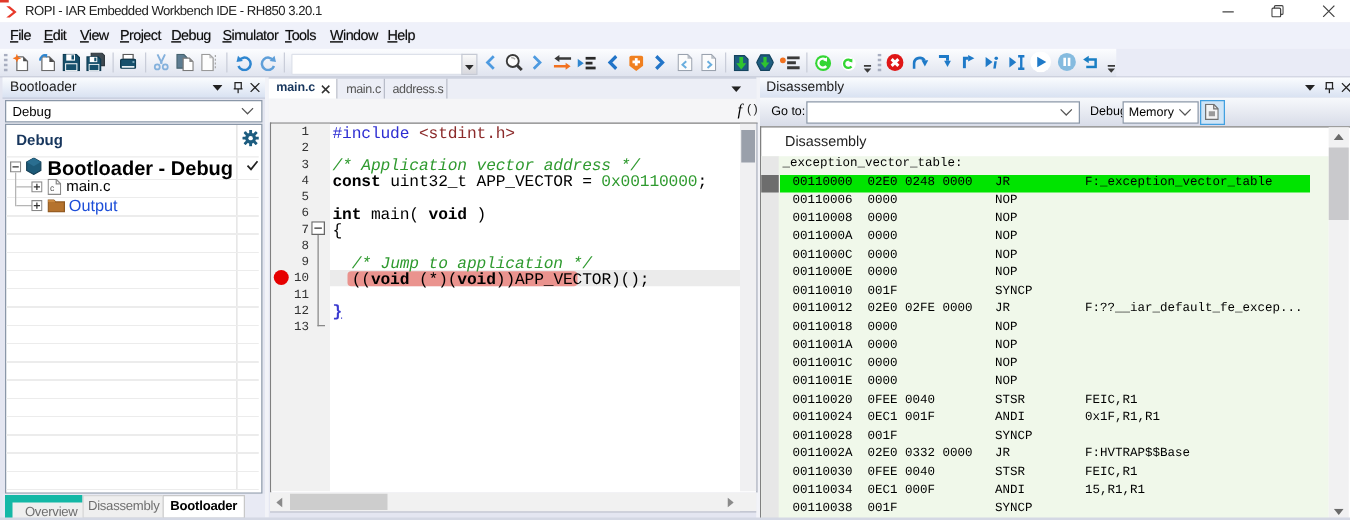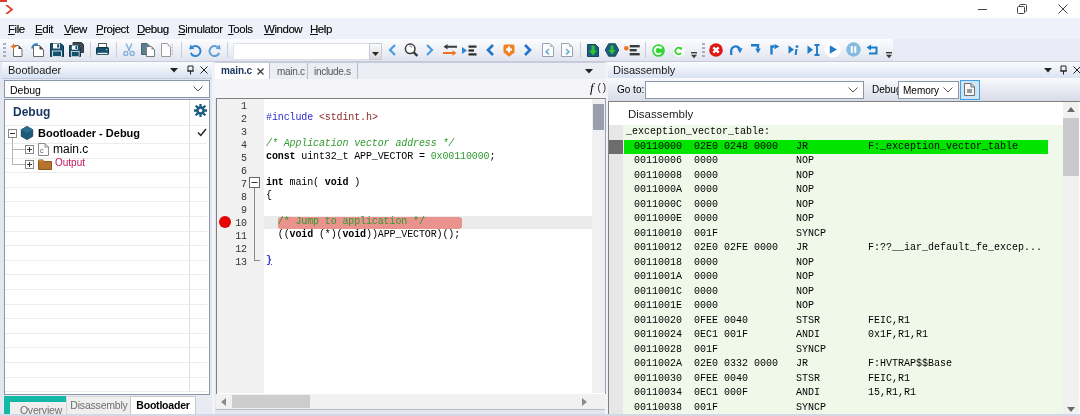--- a/index.html
+++ b/index.html
@@ -11,20 +11,21 @@
 svg{display:block}
 </style></head>
 <body>
 
 <div class="a" style="left:0;top:0;width:1080px;height:18px;background:#ffffff">
   <div class="a" style="left:0;top:0;width:7px;height:2px;background:#e03a2a"></div>
   <svg class="a" style="left:3px;top:3px" width="13" height="13" viewBox="0 0 13 13">
     <rect x="0" y="0" width="13" height="13" rx="2" fill="#fff"></rect>
     <path d="M2 2 L7.5 6.5 L2 11 L4.8 11 L10.3 6.5 L4.8 2 Z" fill="#e8392a"></path>
   </svg>
+  <div class="a" style="left:20px;top:3px;font-size:10.5px;letter-spacing:-0.4px;color:#222">ROPI - IAR Embedded Workbench IDE - RH850 3.20.1</div>
   <div class="a" style="left:978px;top:9px;width:9px;height:1px;background:#444"></div>
   <svg class="a" style="left:1017px;top:4px" width="10" height="10" viewBox="0 0 10 10">
     <rect x="0.5" y="2.5" width="7" height="7" rx="1" fill="none" stroke="#444"></rect>
     <path d="M2.5 2.5 L2.5 1.5 Q2.5 0.5 3.5 0.5 L8.5 0.5 Q9.5 0.5 9.5 1.5 L9.5 6.5 Q9.5 7.5 8.5 7.5 L7.5 7.5" fill="none" stroke="#444"></path>
   </svg>
   <svg class="a" style="left:1058px;top:4px" width="10" height="10" viewBox="0 0 10 10">
     <path d="M0.5 0.5 L9.5 9.5 M9.5 0.5 L0.5 9.5" stroke="#444" stroke-width="1"></path>
   </svg>
 </div>
 
@@ -324,21 +325,21 @@
     <div class="a" style="left:0;top:43px;width:202px;height:250px;background:repeating-linear-gradient(180deg,#ececec 0 1px,transparent 1px 14.6px)"></div>
 
     <svg class="a" style="left:3px;top:29px" width="9" height="9" viewBox="0 0 9 9">
         <rect x="0.5" y="0.5" width="8" height="8" fill="#fff" stroke="#888"></rect>
         <path d="M2 4.5 L7 4.5" stroke="#333"></path>
       </svg>
     <svg class="a" style="left:15px;top:26px" width="14" height="14" viewBox="0 0 16 16">
       <path d="M8 0.5 L14.5 4.2 L14.5 11.8 L8 15.5 L1.5 11.8 L1.5 4.2 Z" fill="#1d5a78" stroke="#133d53"></path>
       <path d="M8 0.5 L14.5 4.2 L8 8 L1.5 4.2 Z" fill="#2a6e90"></path>
     </svg>
-    <span class="a" style="left:33px;top:27px;font-size:11px;font-weight:bold;color:#000">Bootloader - Debug</span>
+    <span class="a" style="left:33px;top:27px;font-size:16px;font-weight:bold;color:#000">Bootloader - Debug</span>
     <svg class="a" style="left:192px;top:28px" width="10" height="9" viewBox="0 0 10 9">
         <path d="M1 4.5 L3.8 7.5 L9 1" fill="none" stroke="#222" stroke-width="1.4"></path>
       </svg>
 
     <div class="a" style="left:7px;top:38px;width:1px;height:27px;background:#b5b5b5"></div>
     <div class="a" style="left:8px;top:49px;width:13px;height:1px;background:#b5b5b5"></div>
     <div class="a" style="left:8px;top:64px;width:13px;height:1px;background:#b5b5b5"></div>
 
     <svg class="a" style="left:20px;top:45px" width="9" height="9" viewBox="0 0 9 9">
         <rect x="0.5" y="0.5" width="8" height="8" fill="#fff" stroke="#888"></rect>
@@ -352,21 +353,21 @@
     <span class="a" style="left:48px;top:42px;font-size:12px;color:#000">main.c</span>
 
     <svg class="a" style="left:20px;top:60px" width="9" height="9" viewBox="0 0 9 9">
         <rect x="0.5" y="0.5" width="8" height="8" fill="#fff" stroke="#888"></rect>
         <path d="M2 4.5 L7 4.5 M4.5 2 L4.5 7" stroke="#333"></path>
       </svg>
     <svg class="a" style="left:33px;top:58px" width="14" height="12" viewBox="0 0 14 12">
       <path d="M0.5 2 L5 2 L6.5 3.5 L13.5 3.5 L13.5 11.5 L0.5 11.5 Z" fill="#b5732e" stroke="#8e5820"></path>
       <path d="M0.5 2 L5 2 L6.5 3.5 L0.5 3.5 Z" fill="#c98840"></path>
     </svg>
-    <span class="a" style="left:50px;top:57px;font-size:10px;color:#be185d">Output</span>
+    <span class="a" style="left:50px;top:57px;font-size:13px;color:#1d4ed8">Output</span>
   </div>
 
   <div class="a" style="left:0;top:333px;width:210px;height:19px;background:#e8eaf4">
     <div class="a" style="left:2px;top:1px;width:62px;height:17px;background:#efefef;border:6px solid #14b8a6;font-size:10.5px;letter-spacing:-0.2px;color:#6e6e6e;text-align:center;line-height:16px">Overview</div>
     <div class="a" style="left:64px;top:1px;width:64px;height:17px;background:#efefef;border:1px solid #d6d6d6;font-size:10.5px;letter-spacing:-0.2px;color:#6e6e6e;text-align:center;line-height:16px">Disassembly</div>
     <div class="a" style="left:128px;top:1px;width:64px;height:17px;background:#fff;border:1px solid #c8c8c8;font-size:10.5px;letter-spacing:-0.2px;color:#000;font-weight:bold;text-align:center;line-height:16px">Bootloader</div>
   </div>
 </div>
 
 <div class="a" style="left:212px;top:62px;width:3px;height:352px;background:#f2f3f8"></div>
@@ -379,21 +380,21 @@
     <div class="a" style="left:0;top:0;width:54px;height:16px;background:#fff;border-right:1px solid #b9bdc9">
       <span class="a" style="left:6px;top:2px;font-size:10px;letter-spacing:-0.1px;font-weight:bold;color:#17365d">main.c</span>
       <svg class="a" style="left:42px;top:5px" width="7" height="7" viewBox="0 0 7 7">
           <path d="M0.5 0.5 L6.5 6.5 M6.5 0.5 L0.5 6.5" stroke="#333" stroke-width="1.2"></path>
         </svg>
     </div>
     <div class="a" style="left:55px;top:0;width:37px;height:16px;border-right:1px solid #b9bdc9">
       <span class="a" style="left:7px;top:3px;font-size:10px;letter-spacing:-0.3px;color:#555">main.c</span>
     </div>
     <div class="a" style="left:93px;top:0;width:49px;height:16px;border-right:1px solid #b9bdc9">
-      <span class="a" style="left:6px;top:3px;font-size:10px;letter-spacing:-0.3px;color:#555">include.s</span>
+      <span class="a" style="left:6px;top:3px;font-size:10px;letter-spacing:-0.3px;color:#555">address.s</span>
     </div>
     <svg class="a" style="left:370px;top:6px" width="8" height="5" viewBox="0 0 8 5">
         <path d="M0 0 L8 0 L4 4.5 Z" fill="#222"></path>
       </svg>
   </div>
 
   <div class="a" style="left:0;top:17px;width:390px;height:19px;background:#f5f5f7">
     <span class="a" style="left:375px;top:1px;font-size:13px;font-family:'Liberation Serif',serif;font-style:italic">f</span>
     <span class="a" style="left:382.5px;top:2.5px;font-size:10px;color:#222">( )</span>
   </div>
@@ -421,29 +422,29 @@
 12
 13</pre>
 
     <svg class="a" style="left:32px;top:78px" width="11" height="11" viewBox="0 0 11 11">
         <rect x="0.5" y="0.5" width="10" height="10" fill="#fff" stroke="#666"></rect>
         <path d="M2.5 5.5 L8.5 5.5" stroke="#333"></path>
       </svg>
     <div class="a" style="left:37px;top:89px;width:1px;height:73px;background:#888"></div>
     <div class="a" style="left:37px;top:161px;width:6px;height:1px;background:#888"></div>
 
-    <pre class="a" style="left:49px;top:12px;font-size:10px;letter-spacing:-0.12px;line-height:13px;color:#000"><span style="color:#2d2dd2">#include</span> <span style="color:#8b2a2a">&lt;stdint.h&gt;</span>
+    <pre class="a" style="left:49px;top:1px;font-size:13px;letter-spacing:-0.12px;line-height:13px;color:#000"><span style="color:#2d2dd2">#include</span> <span style="color:#8b2a2a">&lt;stdint.h&gt;</span>
 
 <span style="color:#2f9a2f;font-style:italic">/* Application vector address */</span>
 <b>const</b> uint32_t APP_VECTOR = <span style="color:#2f9a2f">0x00110000</span>;
 
 <b>int</b> main( <b>void</b> )
 {
 
-  <span style="color:#2f9a2f;">/* Jump to application */</span>
+  <span style="color:#2f9a2f;font-style:italic">/* Jump to application */</span>
   ((<b>void</b> (*)(<b>void</b>))APP_VECTOR)();
 
 <span style="color:#3a3ad0;font-weight:bold;text-decoration:underline">}</span>
 </pre>
 
     <div class="a" style="left:375px;top:0;width:13px;height:294px;background:#f0f0f2">
       <div class="a" style="left:1px;top:5px;width:11px;height:26px;background:#9aa0ab"></div>
     </div>
   </div>
 

